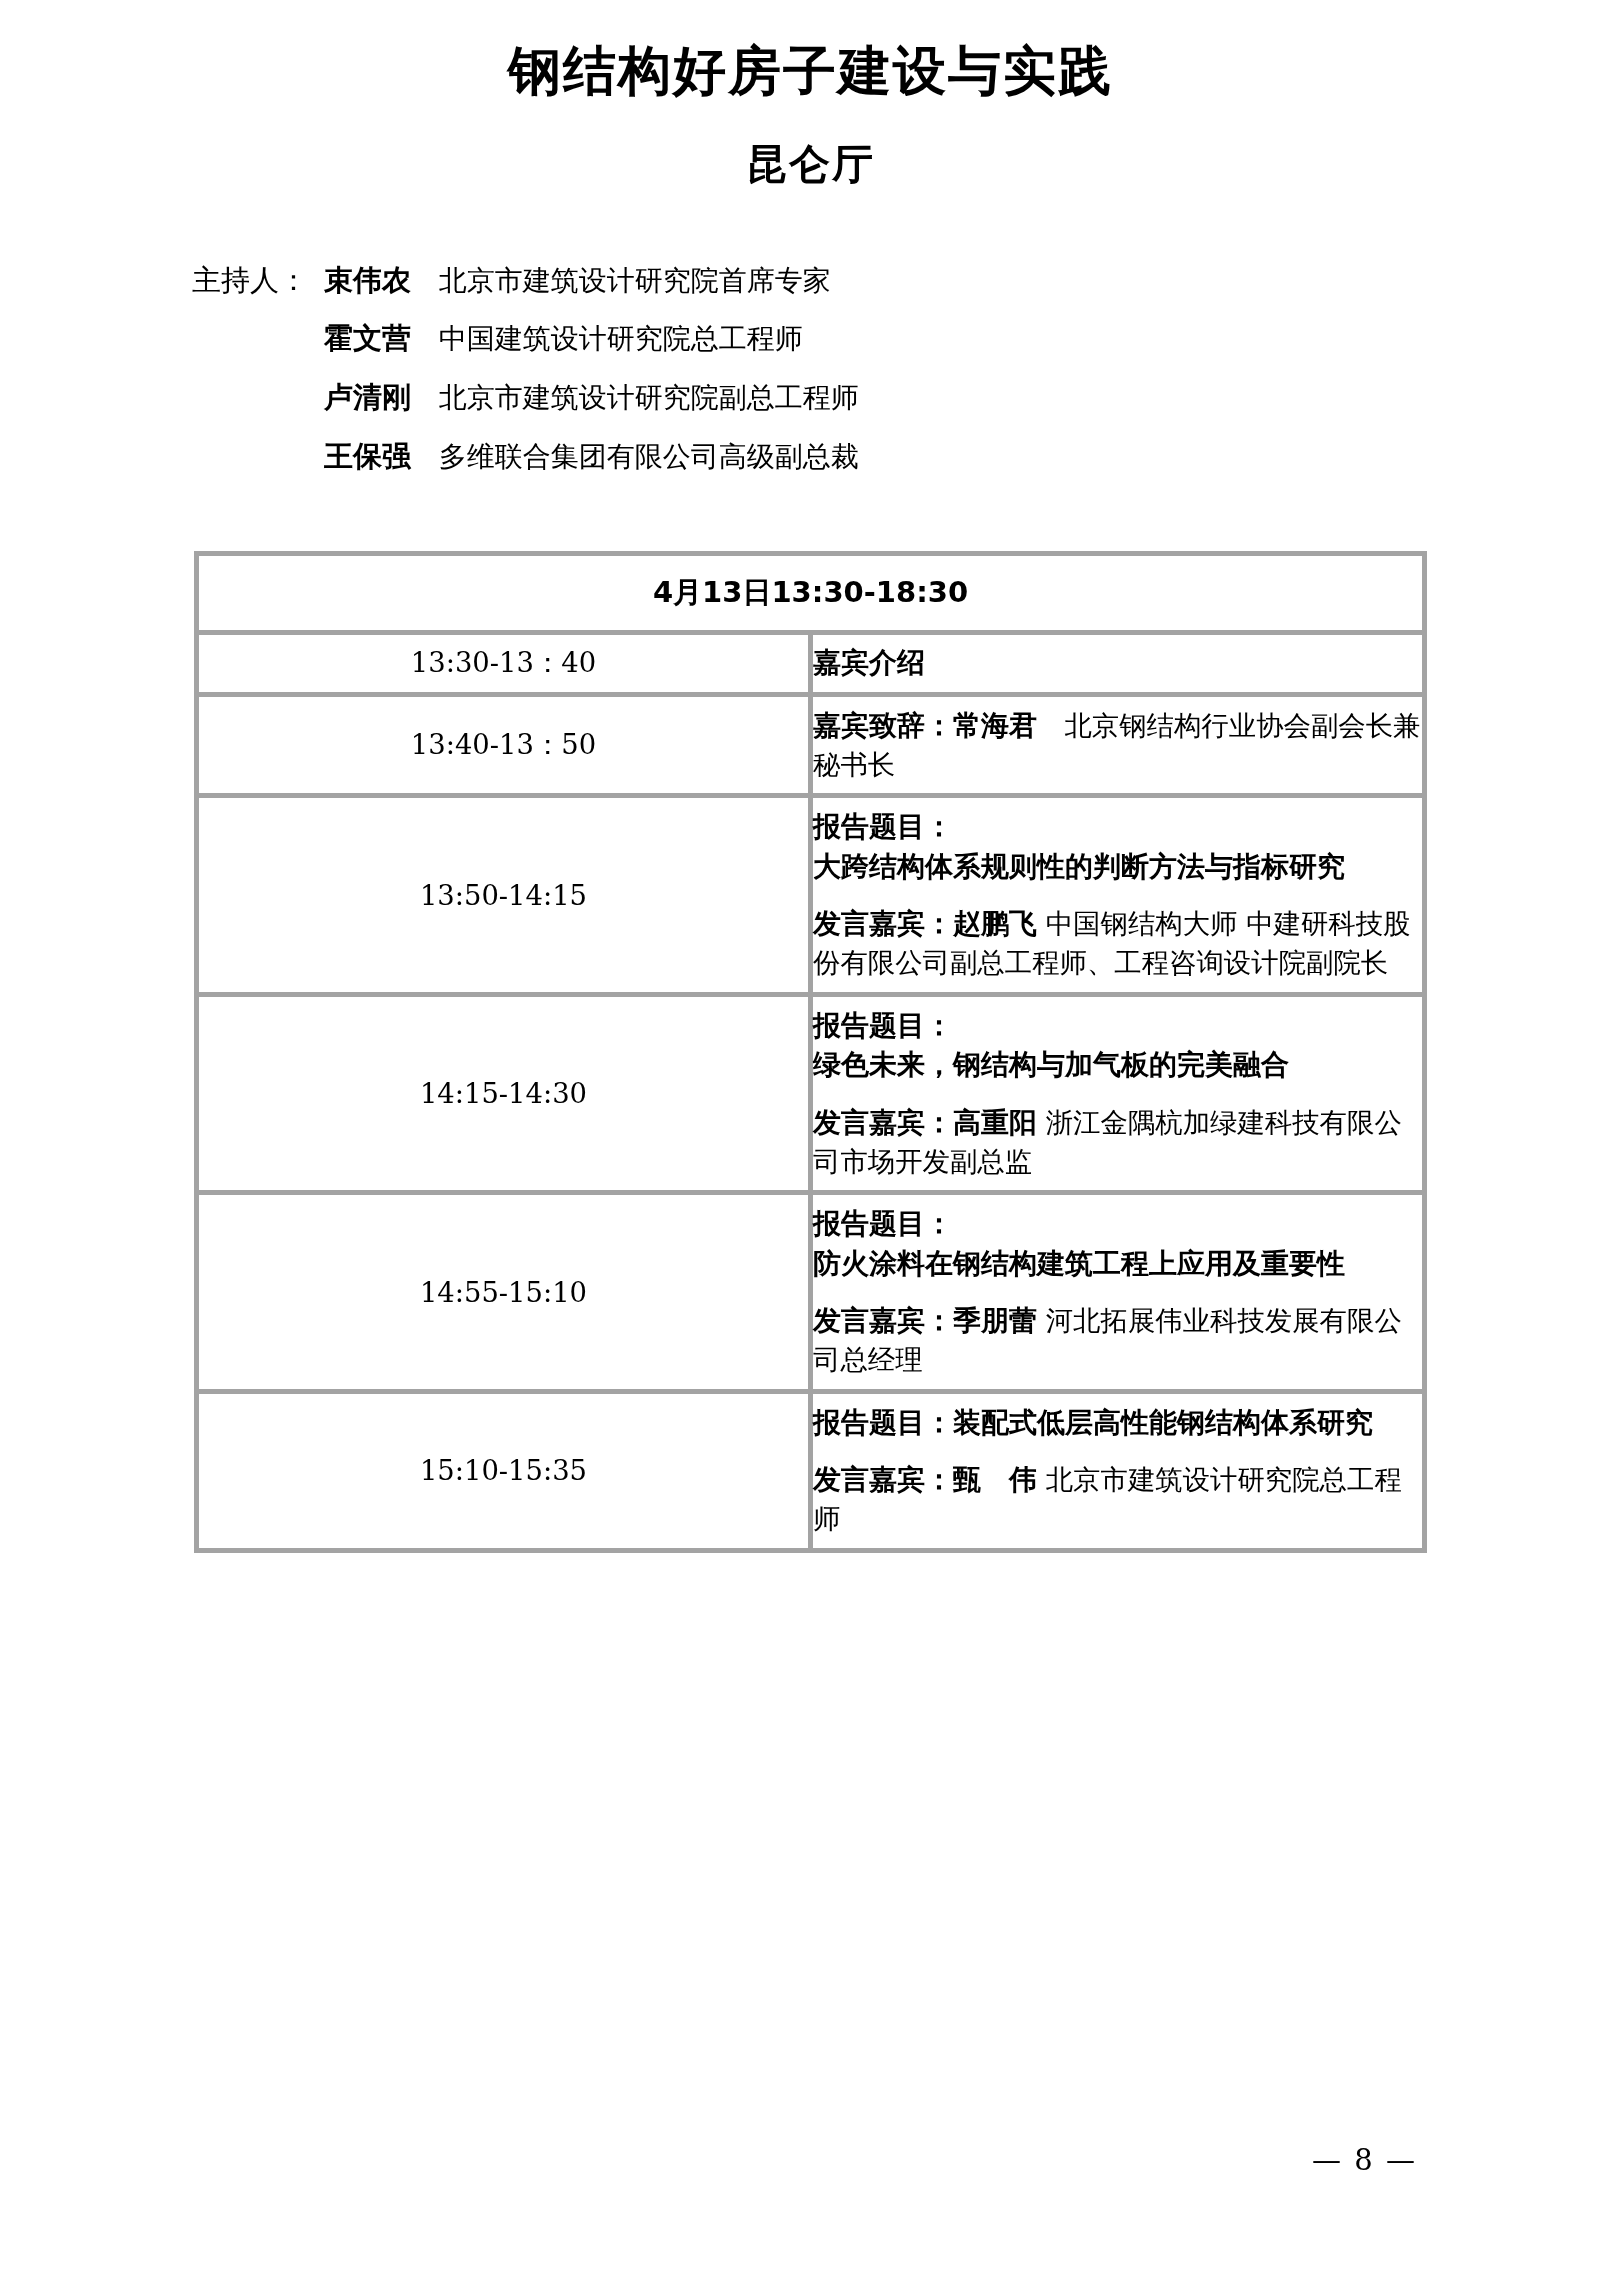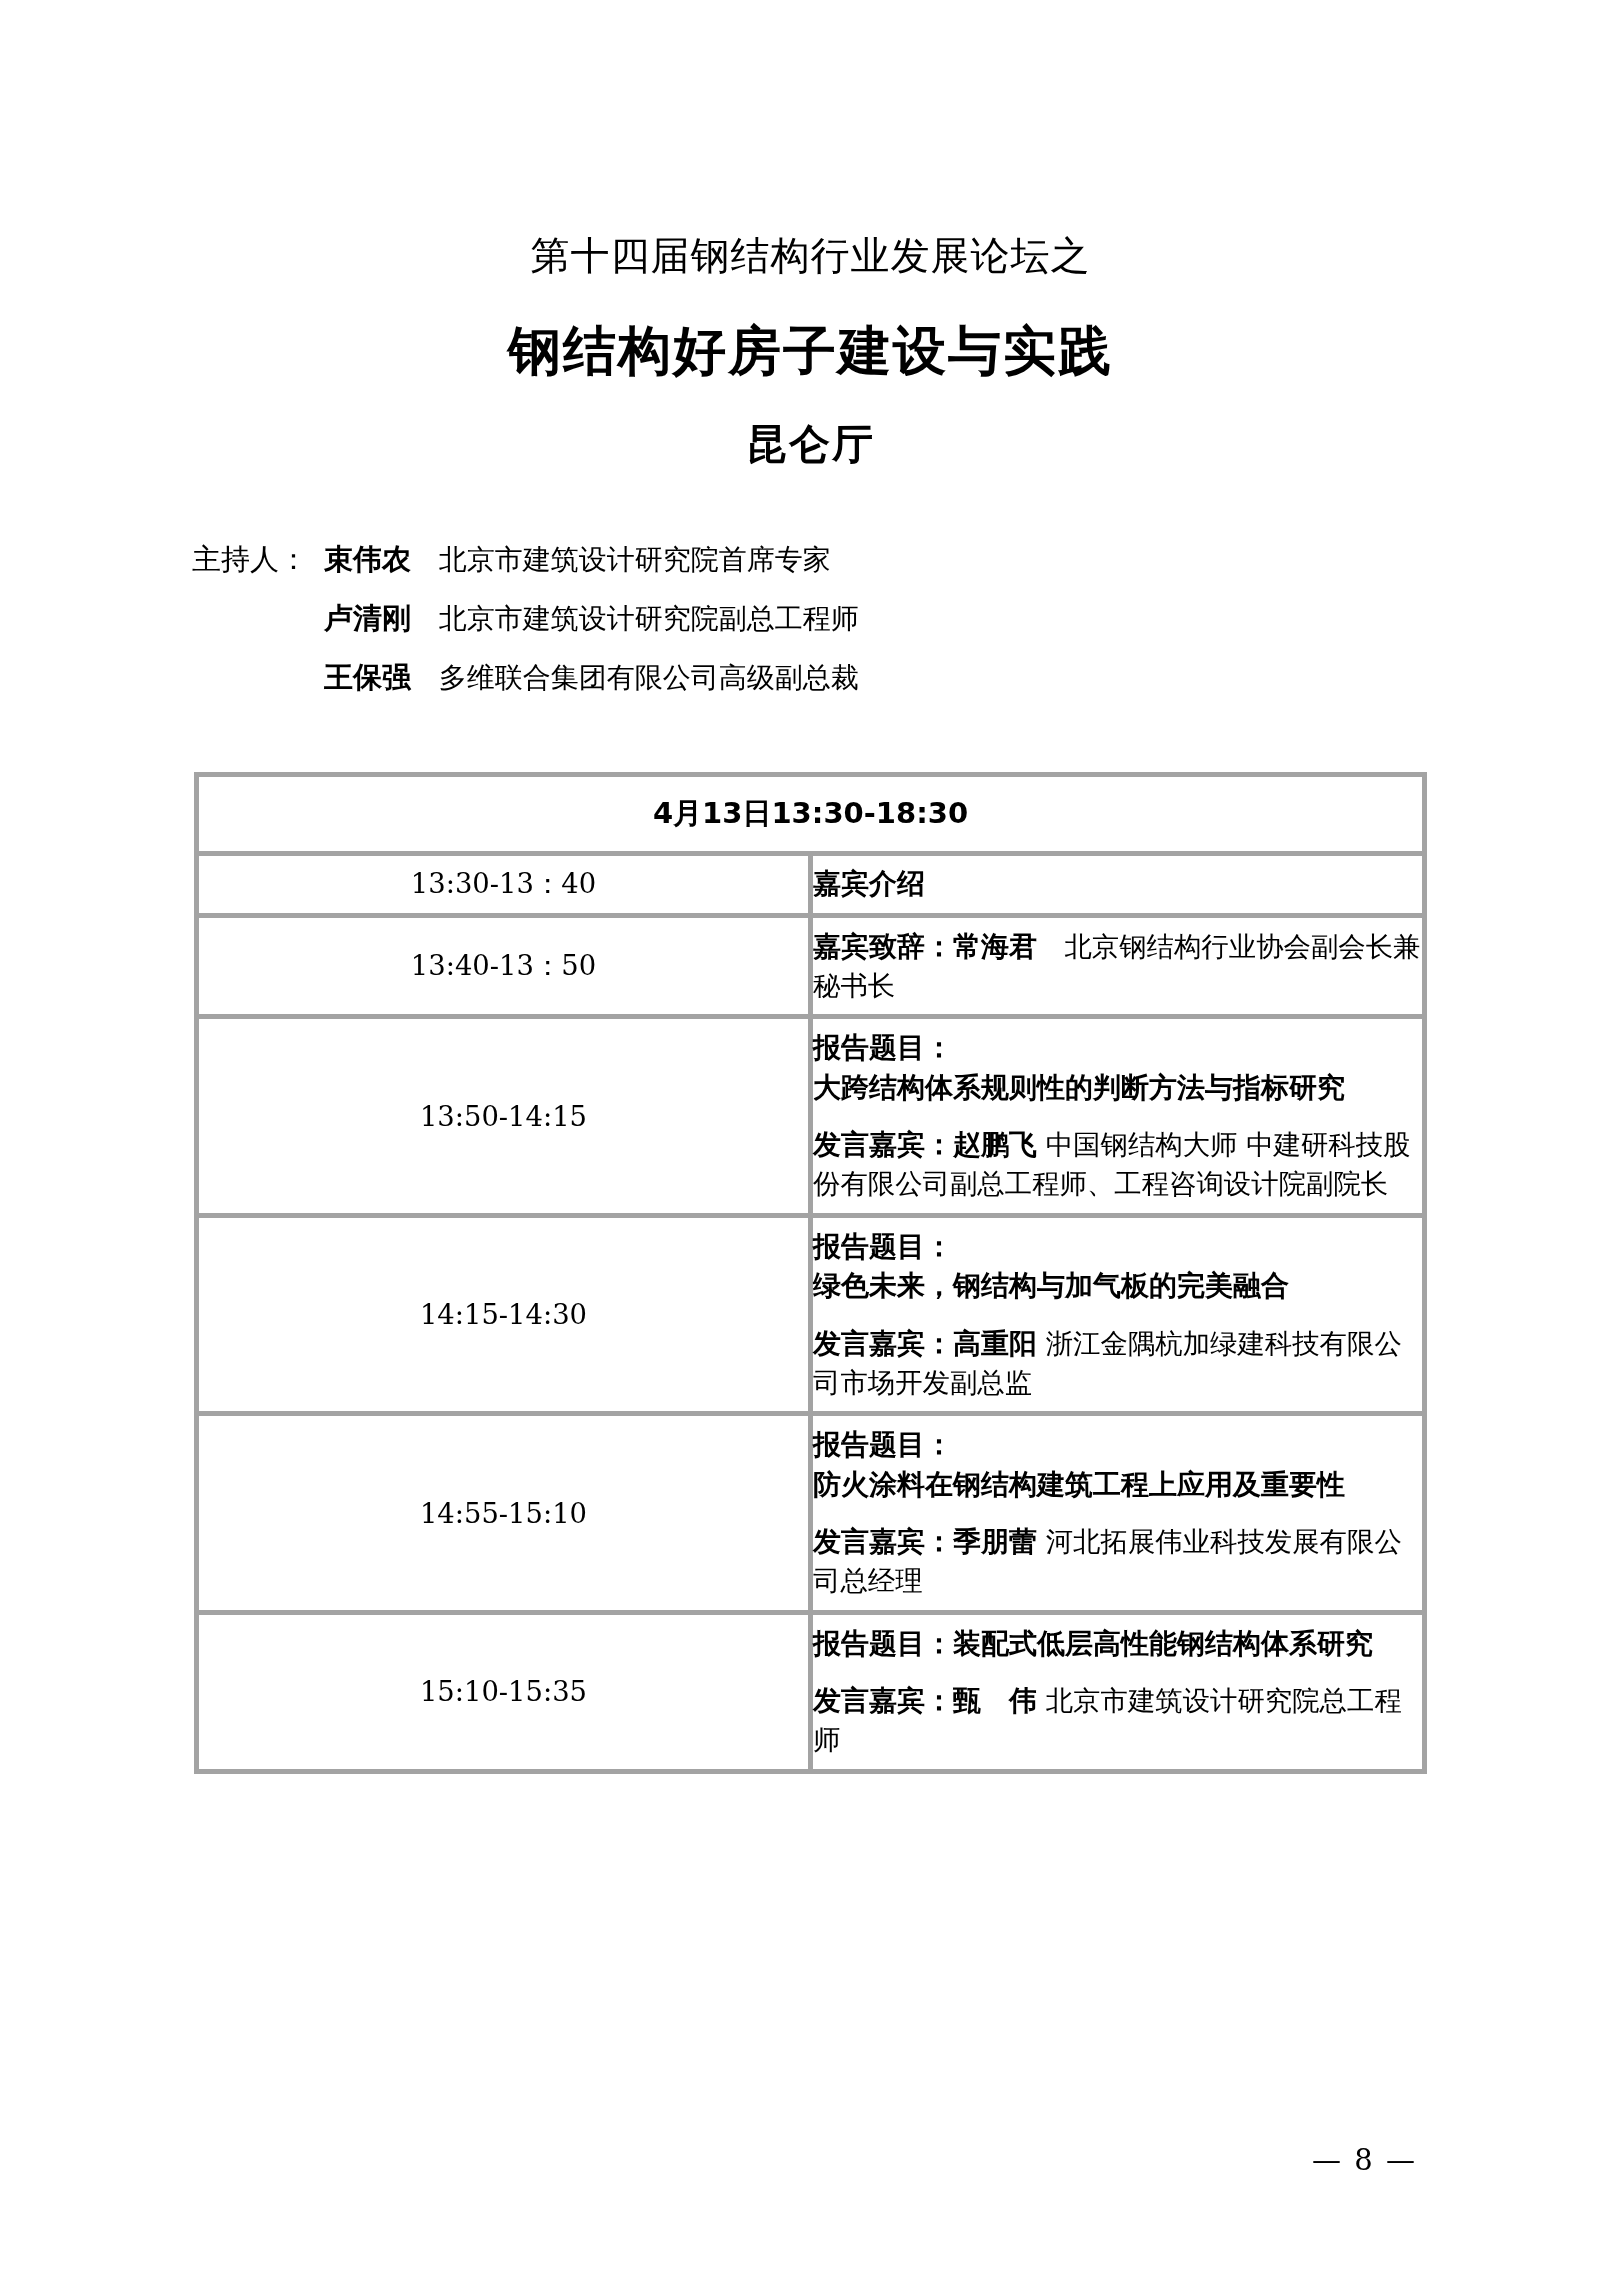--- a/index.html
+++ b/index.html
@@ -177,29 +177,33 @@
     font-size: 29px;
     letter-spacing: 2px;
   }
 </style>
 </head>
 <body>
 
 <div class="page">
   <div class="content">
 
-    <div class="title-line1">第十四届钢结构行业发展论坛之</div>
     <div class="title-main">钢结构好房子建设与实践</div>
     <div class="title-venue">昆仑厅</div>
 
     <div class="hosts" id="moderator-list">
         <div class="host-row">
           <span class="host-label">主持人：</span>
           <span class="host-name">束伟农</span>
           <span class="host-org">北京市建筑设计研究院首席专家</span>
+        </div>
+        <div class="host-row">
+          <span class="host-label spacer">主持人：</span>
+          <span class="host-name">霍文营</span>
+          <span class="host-org">中国建筑设计研究院总工程师</span>
         </div>
         <div class="host-row">
           <span class="host-label spacer">主持人：</span>
           <span class="host-name">卢清刚</span>
           <span class="host-org">北京市建筑设计研究院副总工程师</span>
         </div>
         <div class="host-row">
           <span class="host-label spacer">主持人：</span>
           <span class="host-name">王保强</span>
           <span class="host-org">多维联合集团有限公司高级副总裁</span>

